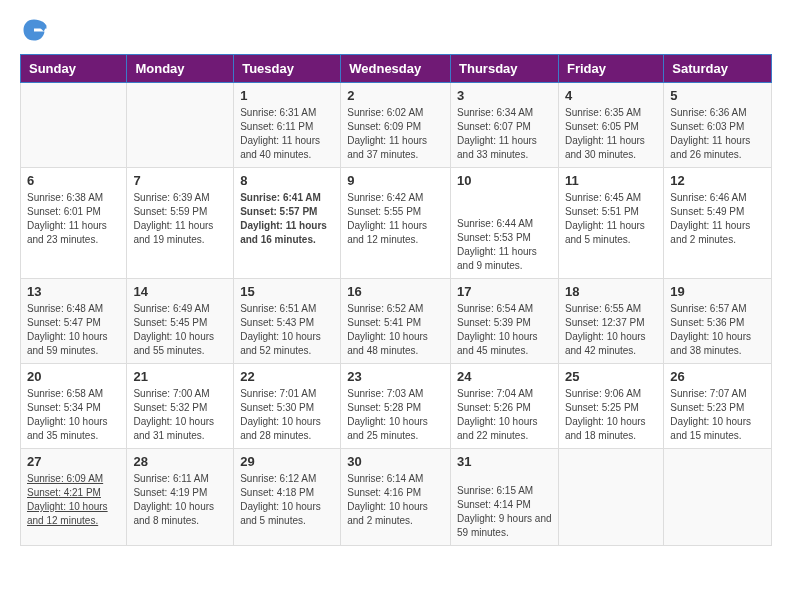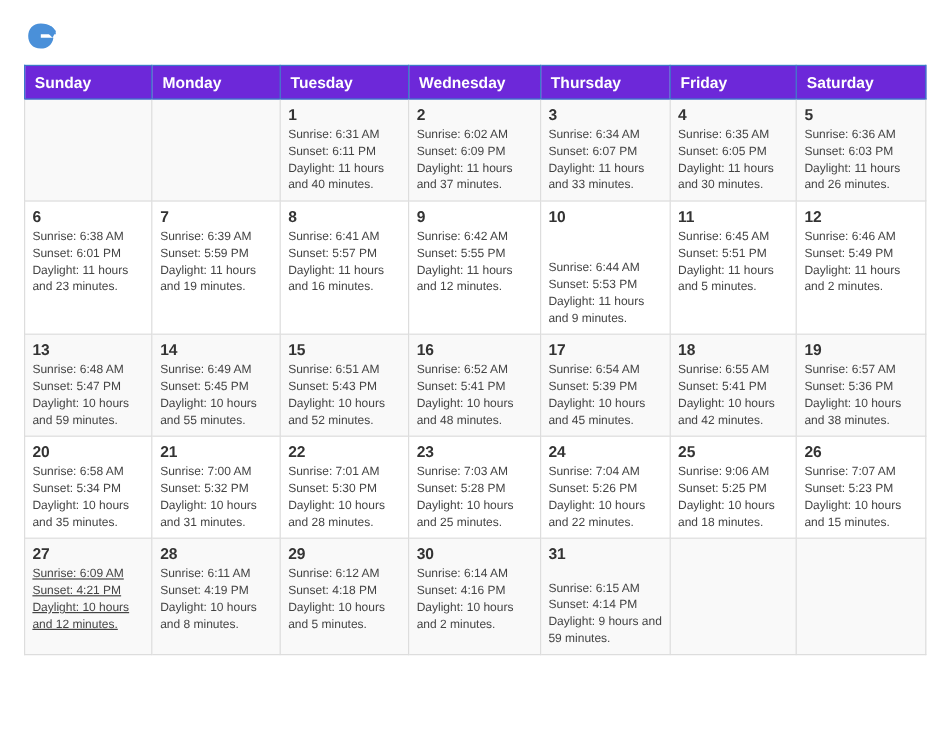--- a/index.html
+++ b/index.html
@@ -52,21 +52,21 @@
       color: #555;
     }
     .calendar {
       width: 100%;
       border-collapse: collapse;
       padding: 0 10px;
       margin: 0 10px;
       width: calc(100% - 20px);
     }
     .calendar thead tr th {
-      background-color: #6d28d9;
+      background-color: #701a75;
       color: white;
       font-size: 13px;
       font-weight: bold;
       padding: 6px 8px;
       border: 1px solid #3a7bc8;
       text-align: left;
     }
     .calendar tbody tr td {
       border: 1px solid #ddd;
       vertical-align: top;
@@ -174,21 +174,21 @@
 Daylight: 11 hours and 23 minutes.</div>
           </td>
           <td>
             <div class="day-number">7</div>
             <div class="day-info" style="white-space: pre-line;">Sunrise: 6:39 AM
 Sunset: 5:59 PM
 Daylight: 11 hours and 19 minutes.</div>
           </td>
           <td>
             <div class="day-number">8</div>
-            <div class="day-info" style="white-space: pre-line;">Sunrise: 6:41 AM
+            <div class="day-info" style="white-space: pre-line; font-weight: bold;">Sunrise: 6:41 AM
 Sunset: 5:57 PM
 Daylight: 11 hours and 16 minutes.</div>
           </td>
           <td>
             <div class="day-number">9</div>
             <div class="day-info" style="white-space: pre-line;">Sunrise: 6:42 AM
 Sunset: 5:55 PM
 Daylight: 11 hours and 12 minutes.</div>
           </td>
           <td>
@@ -237,21 +237,21 @@
           </td>
           <td>
             <div class="day-number">17</div>
             <div class="day-info" style="white-space: pre-line;">Sunrise: 6:54 AM
 Sunset: 5:39 PM
 Daylight: 10 hours and 45 minutes.</div>
           </td>
           <td>
             <div class="day-number">18</div>
             <div class="day-info" style="white-space: pre-line;">Sunrise: 6:55 AM
-Sunset: 5:41 PM
+Sunset: 12:37 PM
 Daylight: 10 hours and 42 minutes.</div>
           </td>
           <td>
             <div class="day-number">19</div>
             <div class="day-info" style="white-space: pre-line;">Sunrise: 6:57 AM
 Sunset: 5:36 PM
 Daylight: 10 hours and 38 minutes.</div>
           </td>
         </tr>
         <tr>

